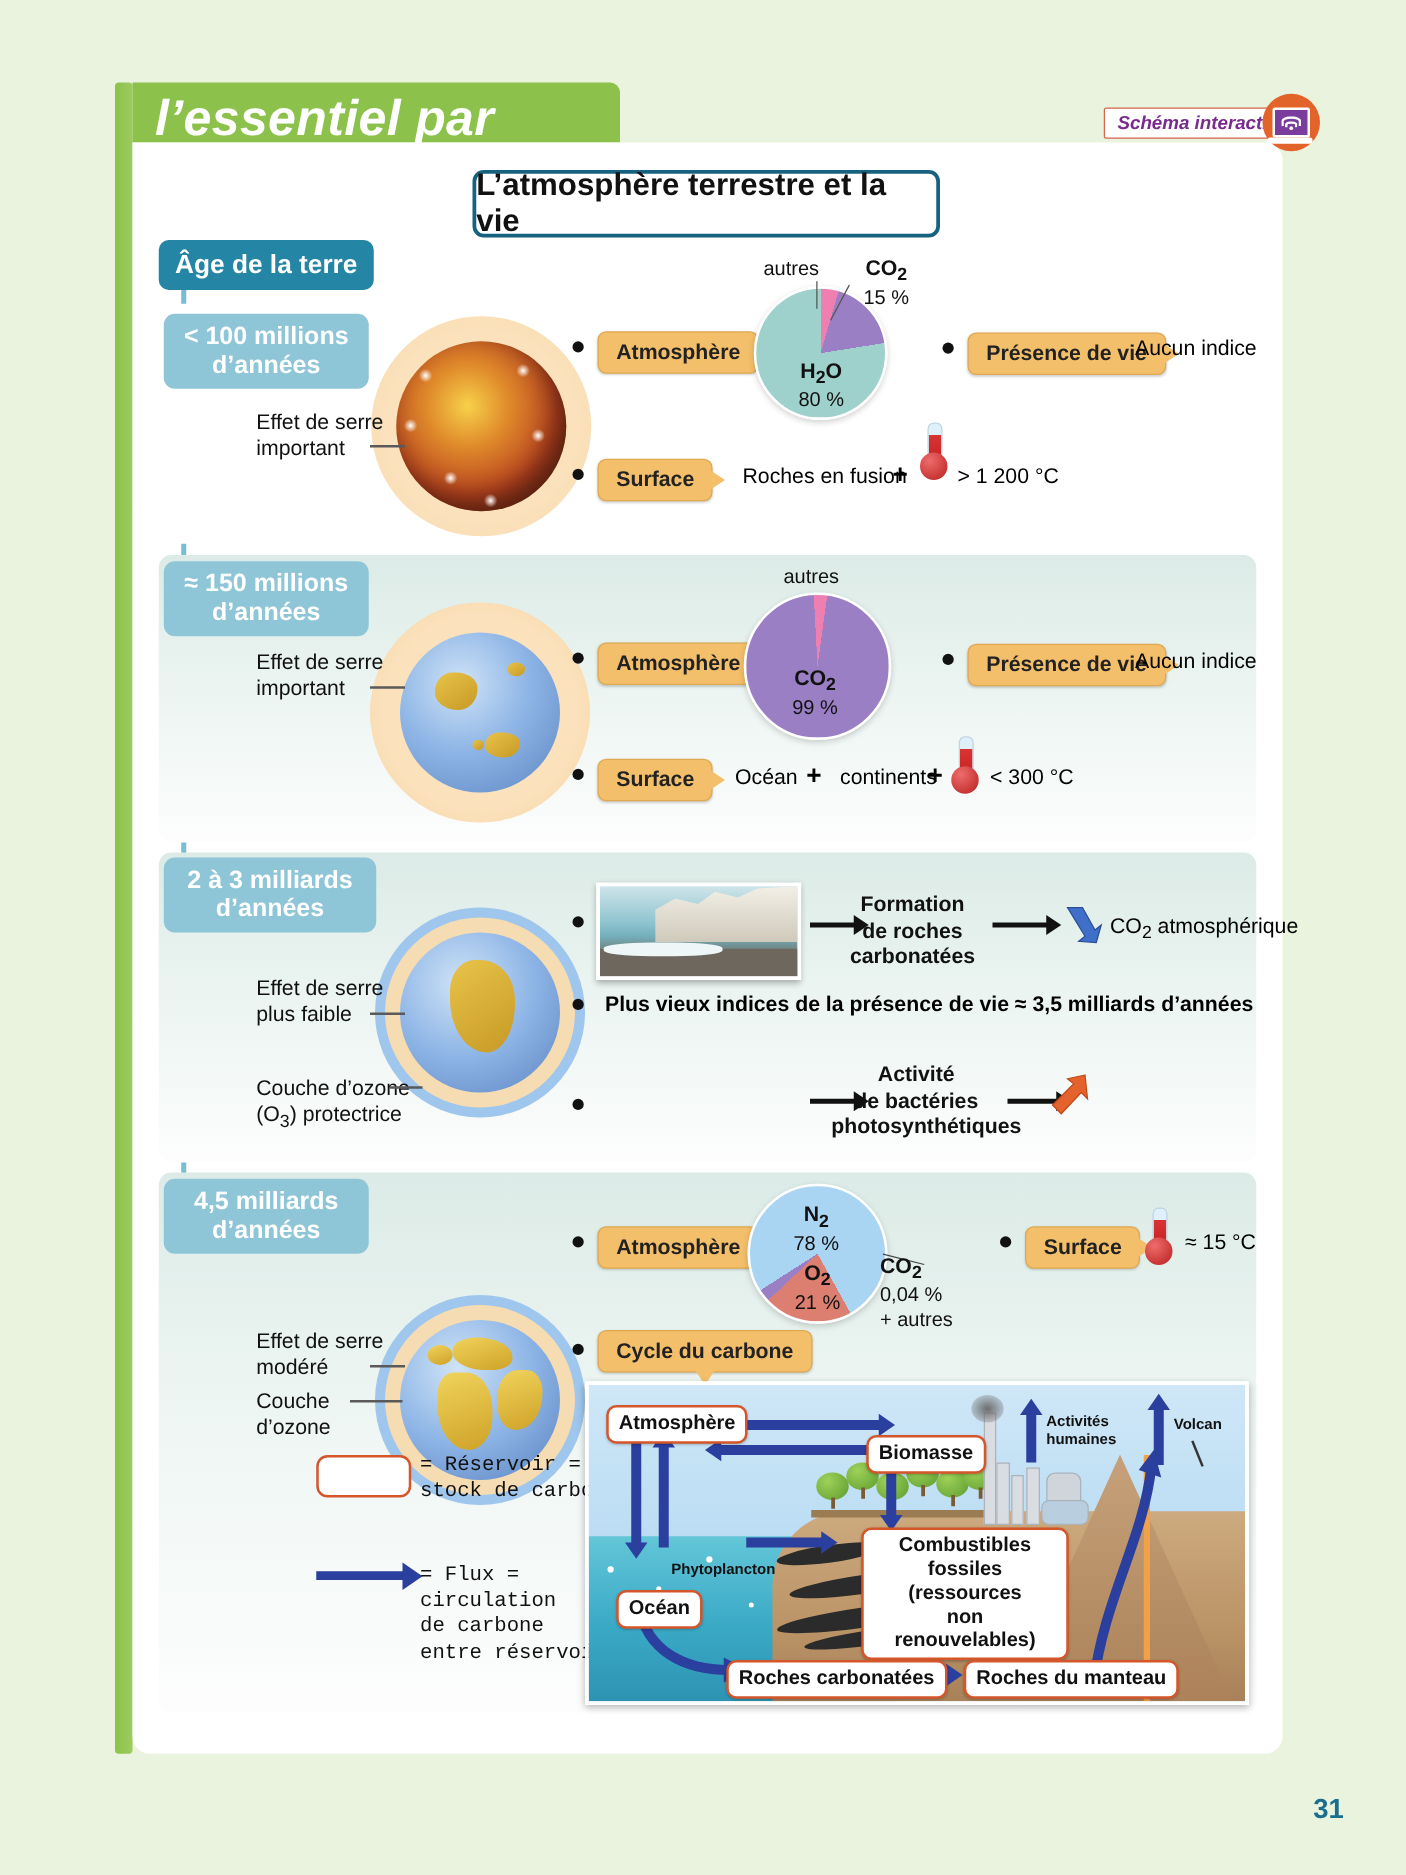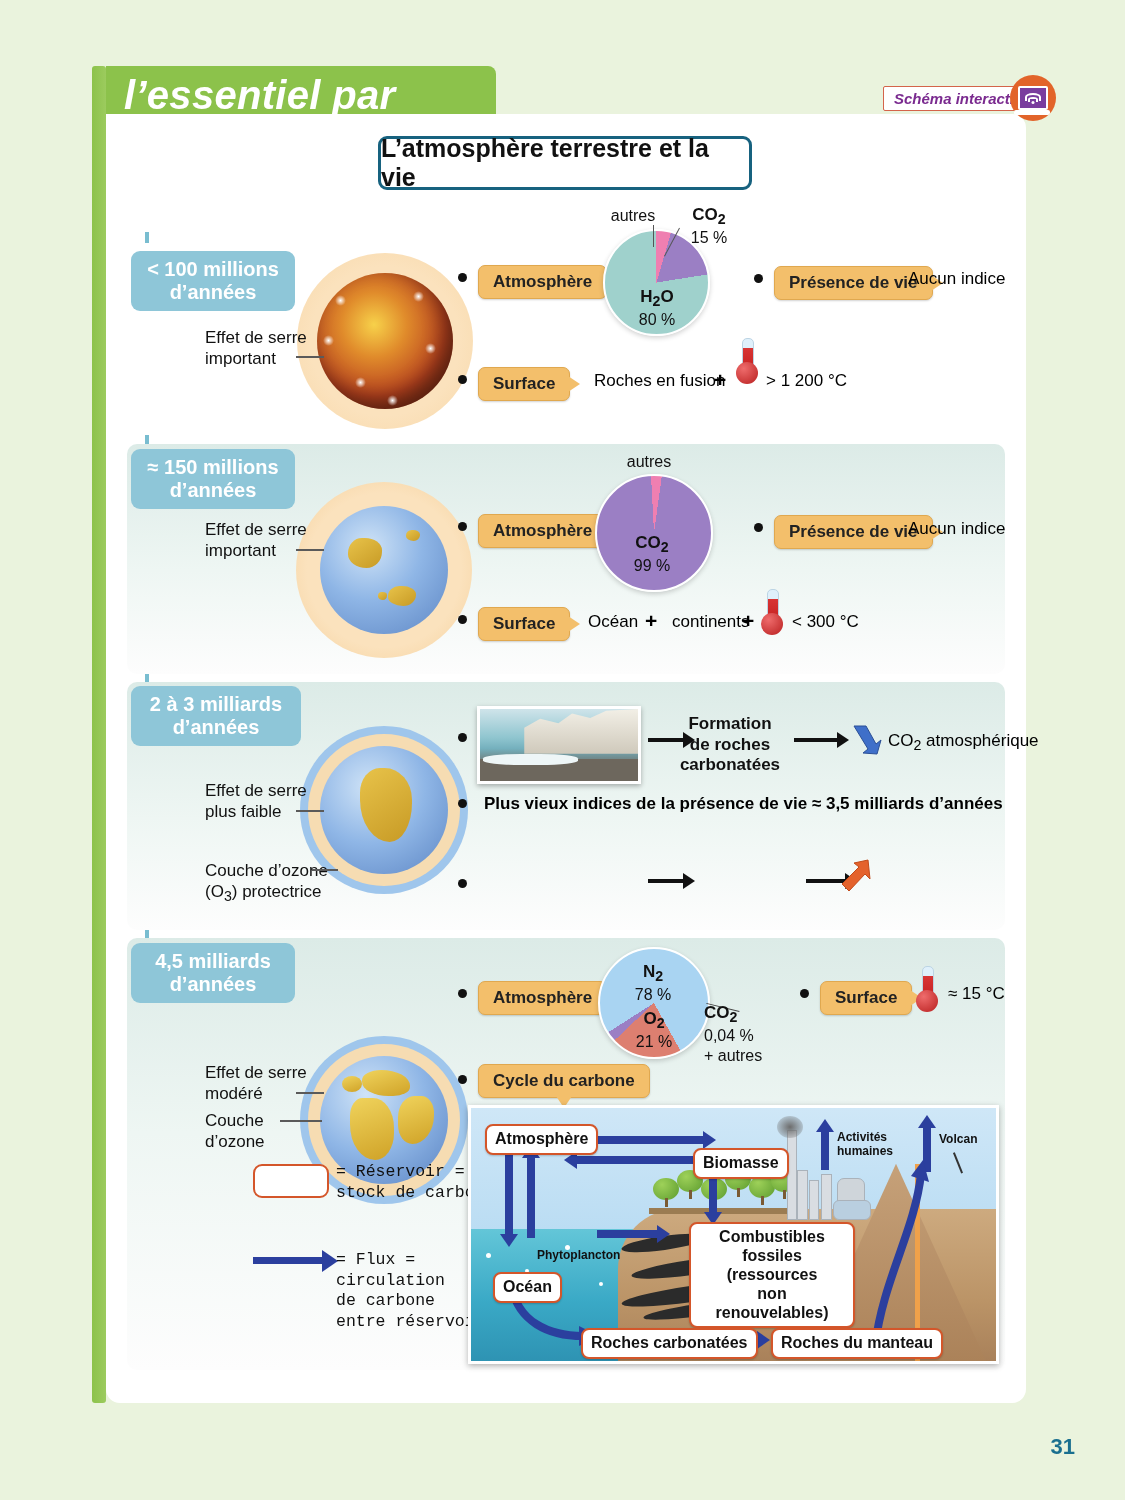--- a/index.html
+++ b/index.html
@@ -243,20 +243,21 @@
             <i></i>
             <i></i>
             <b></b>
           </div>
       </div>
     </div>
   </div>
 
   <div class="main-title">L’atmosphère terrestre et la vie</div>
 
+  <div class="age-label">Âge de la terre</div>
   <div class="spine"></div>
   <div class="spine-arrow"></div>
 
   <div class="section sec1"></div>
   <div class="era-tag era1">&lt; 100 millions<br>d’années</div>
 
   <div class="halo p1-halo"></div>
   <div class="planet p1-core">
     <div class="spark" style="left:18px;top:22px"></div>
     <div class="spark" style="left:96px;top:18px"></div>
@@ -356,20 +357,21 @@
   <svg class="fat-arrow" style="left:848px;top:722px" viewBox="0 0 34 34">
     <path d="M6 4 L18 4 L28 22 L33 18 L29 32 L15 31 L20 27 Z" fill="#3f6fc9" stroke="#2b4f96" stroke-width="1"></path>
   </svg>
   <div class="plain" style="left:888px;top:731px">CO<sub>2</sub> atmosphérique</div>
 
   <div class="bullet" style="left:458px;top:799px"></div>
   <div class="plain" style="left:484px;top:794px;font-weight:bold">Plus vieux indices de la présence de vie ≈ 3,5 milliards d’années</div>
 
   <div class="bullet" style="left:458px;top:879px"></div>
   <div class="arrow-k" style="left:648px;top:879px;width:36px"></div>
+  <div class="flow-txt" style="left:665px;top:850px;width:136px">Activité<br>de bactéries<br>photosynthétiques</div>
   <div class="arrow-k" style="left:806px;top:879px;width:40px"></div>
   <svg class="fat-arrow" style="left:838px;top:858px" viewBox="0 0 34 34">
     <path d="M30 2 L16 5 L21 9 L4 26 L11 33 L27 16 L32 21 Z" fill="#e4622c" stroke="#c24a19" stroke-width="1"></path>
   </svg>
 
   <div class="section sec4"></div>
   <div class="era-tag era4">4,5 milliards<br>d’années</div>
 
   <div class="halo p4-ring"></div>
   <div class="halo p4-halo"></div>

